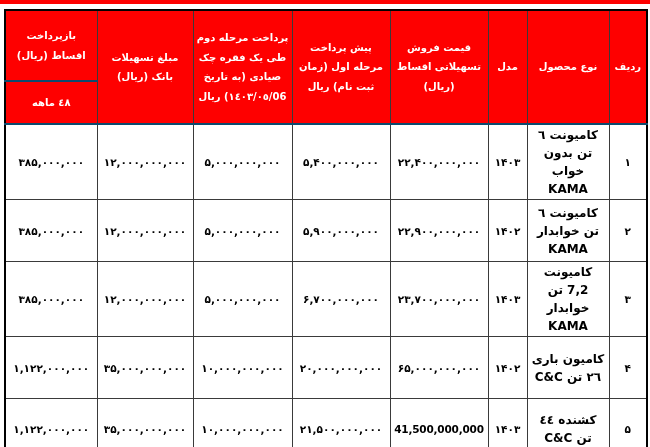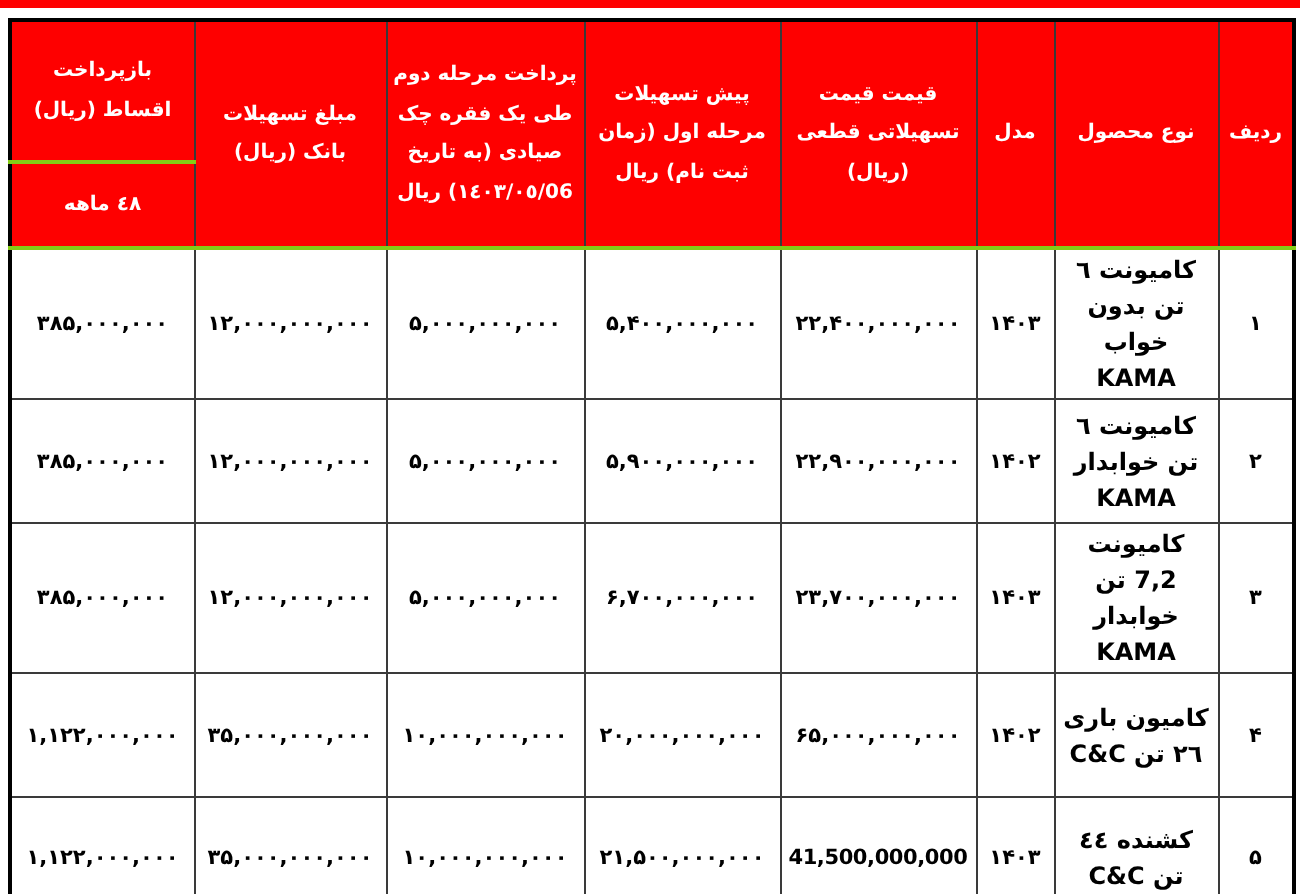--- a/index.html
+++ b/index.html
@@ -31,21 +31,21 @@
     vertical-align: middle;
     overflow: hidden;
     padding: 1px 3px;
   }
   .price-table thead th {
     background: #fe0000;
     color: #ffffff;
     font-weight: bold;
     font-size: 10px;
     line-height: 1.95;
-    border-bottom: 2px solid #84cc16;
+    border-bottom: 2px solid #0c4a6e;
   }
   .price-table thead tr.h-row-1 { height: 71px; }
   .price-table thead tr.h-row-2 { height: 43px; }
   .price-table tbody tr { height: 62px; }
   .price-table tbody td {
     color: #000000;
     font-weight: bold;
     font-size: 10.5px;
   }
   .price-table td.product-cell {
@@ -70,22 +70,22 @@
       <col style="width:98px">
       <col style="width:99px">
       <col style="width:96px">
       <col style="width:92px">
     </colgroup>
     <thead>
       <tr class="h-row-1">
         <th rowspan="2">ردیف</th>
         <th rowspan="2">نوع محصول</th>
         <th rowspan="2">مدل</th>
-        <th rowspan="2">قیمت قیمت تسهیلاتی قطعی (ریال)</th>
-        <th rowspan="2">پیش تسهیلات مرحله اول (زمان ثبت نام) ریال</th>
+        <th rowspan="2">قیمت فروش تسهیلاتی اقساط (ریال)</th>
+        <th rowspan="2">پیش پرداخت مرحله اول (زمان ثبت نام) ریال</th>
         <th rowspan="2">پرداخت مرحله دوم طی یک فقره چک صیادی (به تاریخ ١٤٠٣/٠٥/06) ریال</th>
         <th rowspan="2">مبلغ تسهیلات بانک (ریال)</th>
         <th>بازپرداخت اقساط (ریال)</th>
       </tr>
       <tr class="h-row-2">
         <th>٤٨ ماهه</th>
       </tr>
     </thead>
     <tbody>
       <tr>

